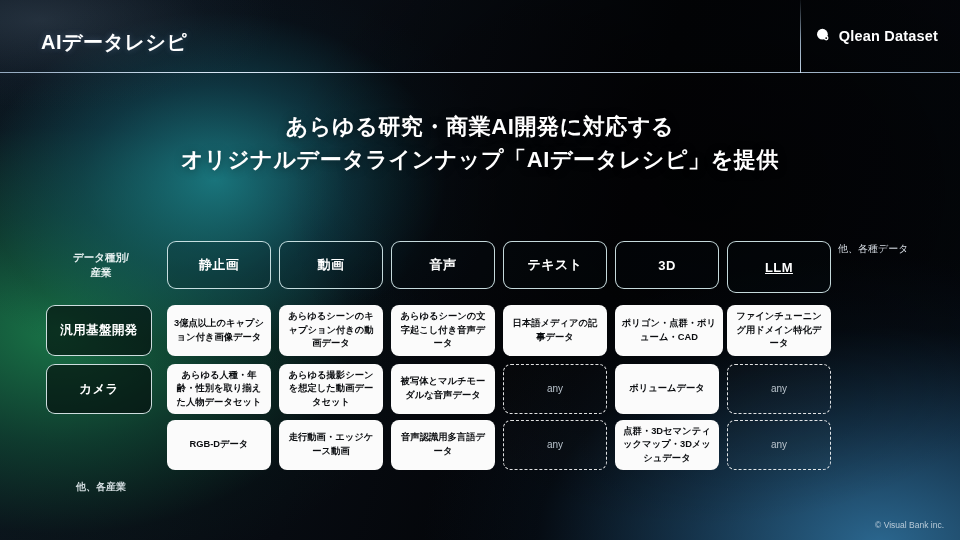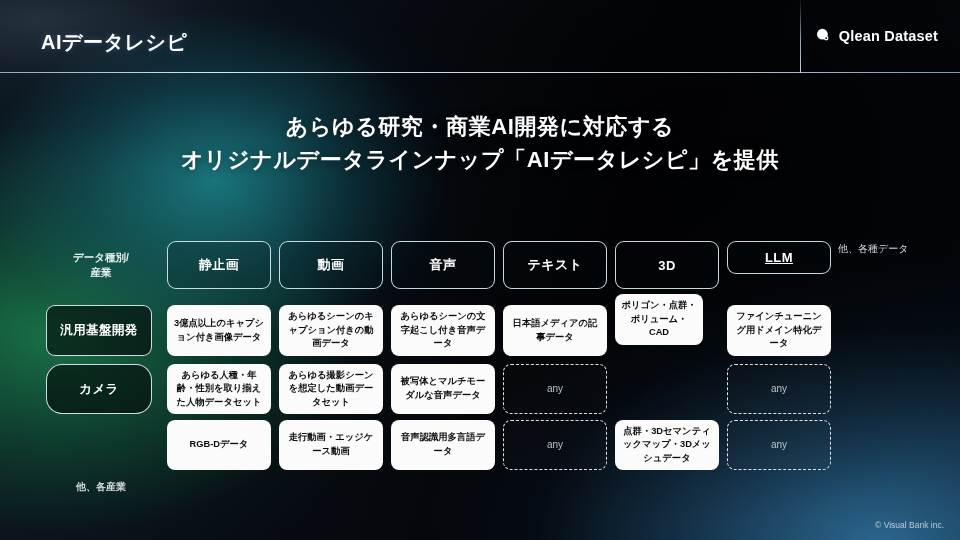--- a/index.html
+++ b/index.html
@@ -191,33 +191,34 @@
     </div>
 
     <div class="axis-note">他、各産業</div>
     <div class="col-note">他、各種データ</div>
 
   <div class="colhead" style="left: 167px; top: 241px; width: 104px; height: 48px;">静止画</div>
       <div class="colhead" style="left: 279px; top: 241px; width: 104px; height: 48px;">動画</div>
       <div class="colhead" style="left: 391px; top: 241px; width: 104px; height: 48px;">音声</div>
       <div class="colhead" style="left: 503px; top: 241px; width: 104px; height: 48px;">テキスト</div>
       <div class="colhead" style="left: 615px; top: 241px; width: 104px; height: 48px;">3D</div>
-      <div class="colhead" style="left: 727px; top: 241px; width: 104px; height: 33px; text-decoration: underline;">LLM</div>
+      <div class="colhead" style="left: 727px; top: 241px; width: 104px; height: 52px; text-decoration: underline;">LLM</div>
       <div class="rowhead" style="top: 305px; height: 51px;">汎用基盤開発</div>
       <div class="cell filled" style="left: 167px; top: 305px; width: 104px; height: 51px;">3億点以上のキャプション付き画像データ</div>
       <div class="cell filled" style="left: 391px; top: 305px; width: 104px; height: 51px;">あらゆるシーンの文字起こし付き音声データ</div>
       <div class="cell filled" style="left: 279px; top: 305px; width: 104px; height: 51px;">あらゆるシーンのキャプション付きの動画データ</div>
       <div class="cell filled" style="left: 503px; top: 305px; width: 104px; height: 51px;">日本語メディアの記事データ</div>
-      <div class="cell filled" style="left: 615px; top: 294px; width: 88px; height: 51px;">ポリゴン・点群・ボリューム・CAD</div>
+      <div class="cell filled" style="left: 615px; top: 305px; width: 108px; height: 51px;">ポリゴン・点群・ボリューム・CAD</div>
       <div class="cell filled" style="left: 727px; top: 305px; width: 104px; height: 51px;">ファインチューニング用ドメイン特化データ</div>
-      <div class="rowhead" style="top: 364px; height: 50px; border-radius: 16px;">カメラ</div>
+      <div class="rowhead" style="top: 364px; height: 50px;">カメラ</div>
       <div class="cell filled" style="left: 167px; top: 364px; width: 104px; height: 50px;">あらゆる人種・年齢・性別を取り揃えた人物データセット</div>
       <div class="cell filled" style="left: 279px; top: 364px; width: 104px; height: 50px;">あらゆる撮影シーンを想定した動画データセット</div>
       <div class="cell filled" style="left: 391px; top: 364px; width: 104px; height: 50px;">被写体とマルチモーダルな音声データ</div>
       <div class="cell dashed" style="left: 503px; top: 364px; width: 104px; height: 50px;">any</div>
+      <div class="cell filled" style="left: 615px; top: 364px; width: 104px; height: 50px;">ボリュームデータ</div>
       <div class="cell dashed" style="left: 727px; top: 364px; width: 104px; height: 50px;">any</div>
       <div class="cell filled" style="left: 167px; top: 420px; width: 104px; height: 50px;">RGB-Dデータ</div>
       <div class="cell filled" style="left: 279px; top: 420px; width: 104px; height: 50px;">走行動画・エッジケース動画</div>
       <div class="cell filled" style="left: 391px; top: 420px; width: 104px; height: 50px;">音声認識用多言語データ</div>
       <div class="cell dashed" style="left: 503px; top: 420px; width: 104px; height: 50px;">any</div>
       <div class="cell filled" style="left: 615px; top: 420px; width: 104px; height: 50px;">点群・3Dセマンティックマップ・3Dメッシュデータ</div>
       <div class="cell dashed" style="left: 727px; top: 420px; width: 104px; height: 50px;">any</div>
     </div>
 
   <div class="copyright">© Visual Bank inc.</div>

